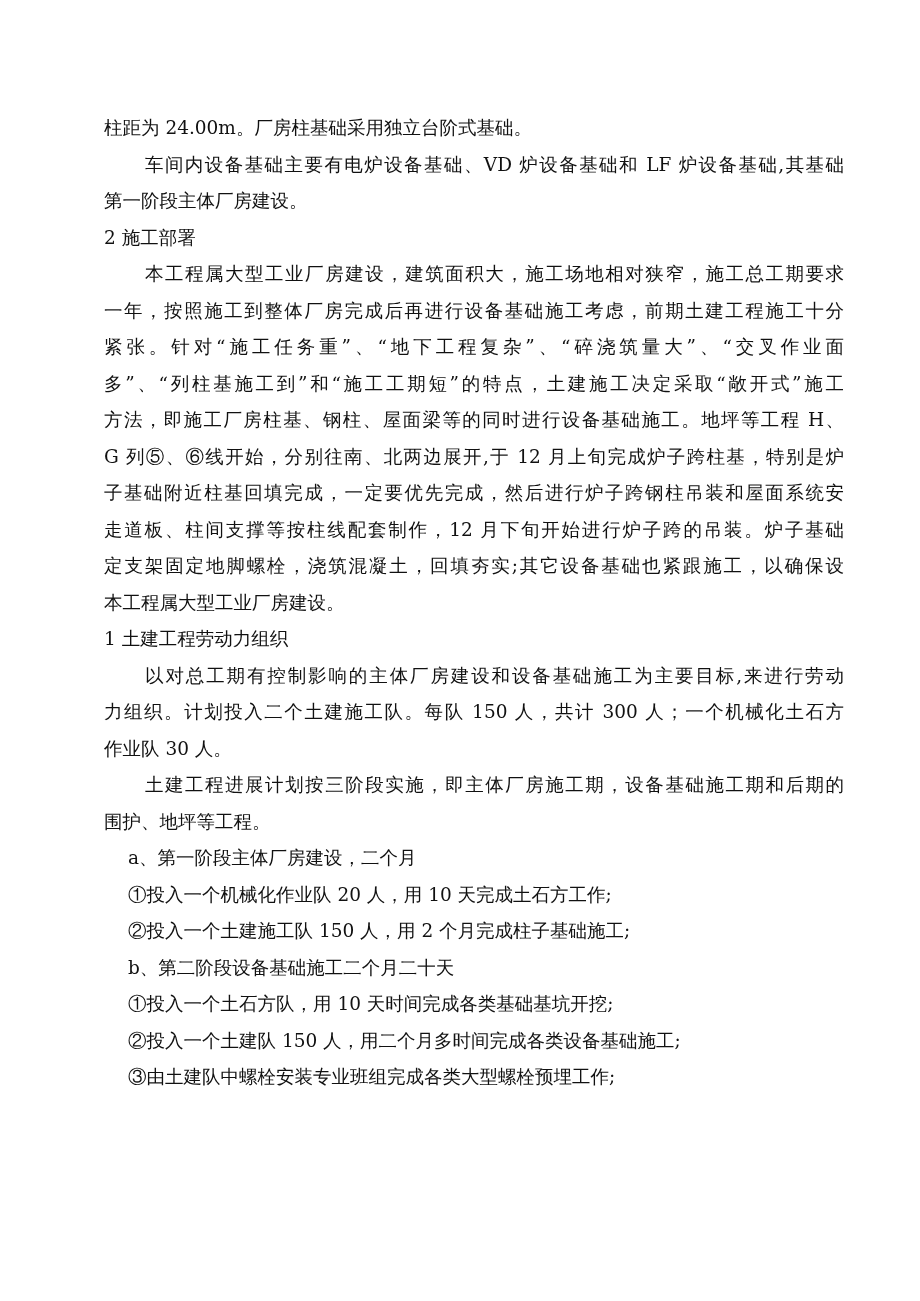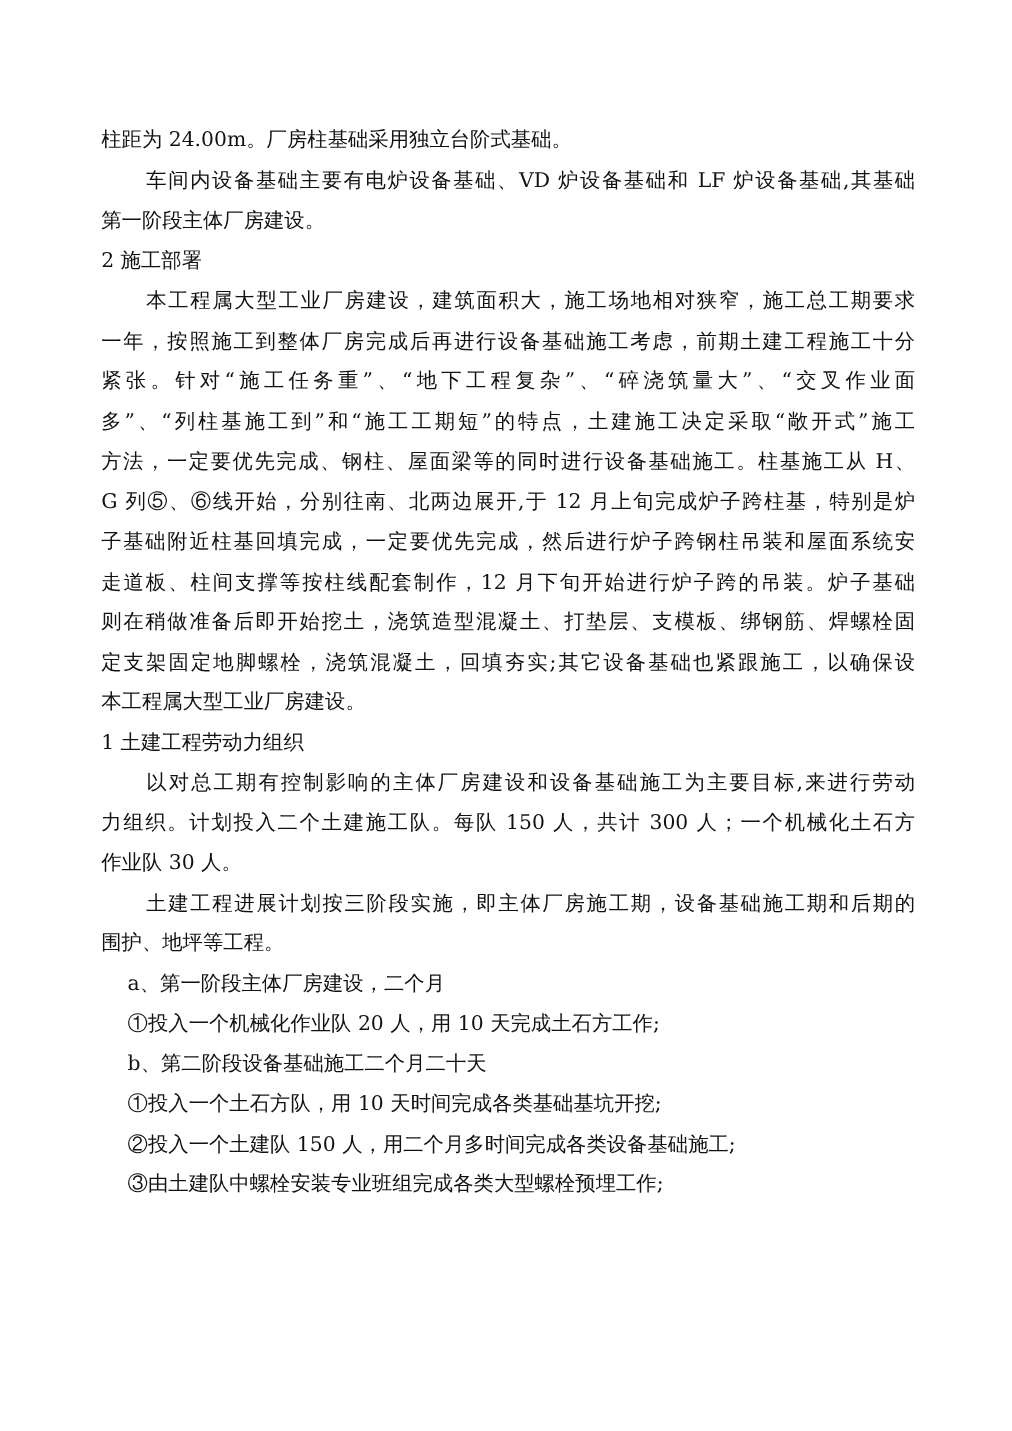--- a/index.html
+++ b/index.html
@@ -10,21 +10,21 @@
     body {
       width: 920px;
       height: 1301px;
       position: relative;
       overflow: hidden;
       font-family: "DejaVu Serif", "Liberation Serif", serif;
       color: #111111;
     }
     .page {
       position: absolute;
-      left: 92px;
+      left: 104px;
       top: 110px;
       width: 740px;
     }
     .line {
       font-size: 18.5px;
       line-height: 36.5px;
       height: 36.5px;
       white-space: nowrap;
       text-align: justify;
       text-align-last: justify;
@@ -46,37 +46,37 @@
 
   <div class="line indent2">车间内设备基础主要有电炉设备基础、VD 炉设备基础和 LF 炉设备基础,其基础</div>
   <div class="line last">第一阶段主体厂房建设。</div>
 
   <div class="line heading">2 施工部署</div>
 
   <div class="line indent2">本工程属大型工业厂房建设，建筑面积大，施工场地相对狭窄，施工总工期要求</div>
   <div class="line">一年，按照施工到整体厂房完成后再进行设备基础施工考虑，前期土建工程施工十分</div>
   <div class="line">紧张。针对“施工任务重”、“地下工程复杂”、“碎浇筑量大”、“交叉作业面</div>
   <div class="line">多”、“列柱基施工到”和“施工工期短”的特点，土建施工决定采取“敞开式”施工</div>
-  <div class="line">方法，一定要优先完成、钢柱、屋面梁等的同时进行设备基础施工。柱基施工从 H、</div>
+  <div class="line">方法，即施工厂房柱基、钢柱、屋面梁等的同时进行设备基础施工。地坪等工程 H、</div>
   <div class="line">G 列⑤、⑥线开始，分别往南、北两边展开,于 12 月上旬完成炉子跨柱基，特别是炉</div>
   <div class="line">子基础附近柱基回填完成，一定要优先完成，然后进行炉子跨钢柱吊装和屋面系统安</div>
   <div class="line">走道板、柱间支撑等按柱线配套制作，12 月下旬开始进行炉子跨的吊装。炉子基础</div>
-  <div class="line">则在稍做准备后即开始挖土，浇筑造型混凝土、打垫层、支模板、绑钢筋、焊螺栓固</div>
   <div class="line">定支架固定地脚螺栓，浇筑混凝土，回填夯实;其它设备基础也紧跟施工，以确保设</div>
   <div class="line last">本工程属大型工业厂房建设。</div>
 
   <div class="line heading">1 土建工程劳动力组织</div>
 
   <div class="line indent2">以对总工期有控制影响的主体厂房建设和设备基础施工为主要目标,来进行劳动</div>
   <div class="line">力组织。计划投入二个土建施工队。每队 150 人，共计 300 人；一个机械化土石方</div>
   <div class="line last">作业队 30 人。</div>
 
 
   <div class="line indent2">土建工程进展计划按三阶段实施，即主体厂房施工期，设备基础施工期和后期的</div>
   <div class="line last">围护、地坪等工程。</div>
 
   <div class="line last indent1">a、第一阶段主体厂房建设，二个月</div>
   <div class="line last indent1">①投入一个机械化作业队 20 人，用 10 天完成土石方工作;</div>
+  <div class="line last indent1">②投入一个土建施工队 150 人，用 2 个月完成柱子基础施工;</div>
   <div class="line last indent1">b、第二阶段设备基础施工二个月二十天</div>
   <div class="line last indent1">①投入一个土石方队，用 10 天时间完成各类基础基坑开挖;</div>
   <div class="line last indent1">②投入一个土建队 150 人，用二个月多时间完成各类设备基础施工;</div>
   <div class="line last indent1">③由土建队中螺栓安装专业班组完成各类大型螺栓预埋工作;</div>
 </div>
 
 </body></html>

